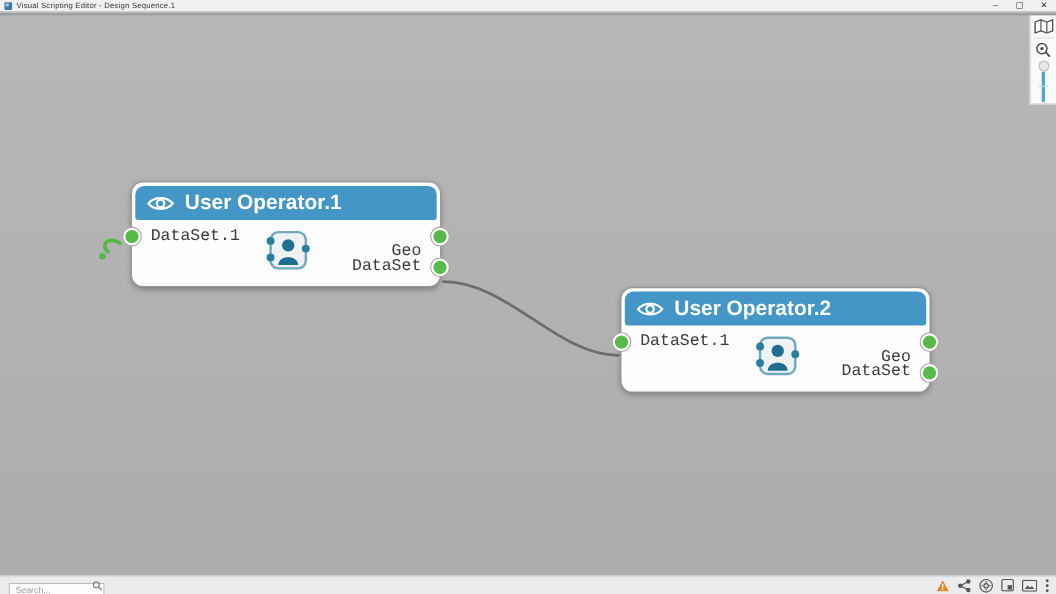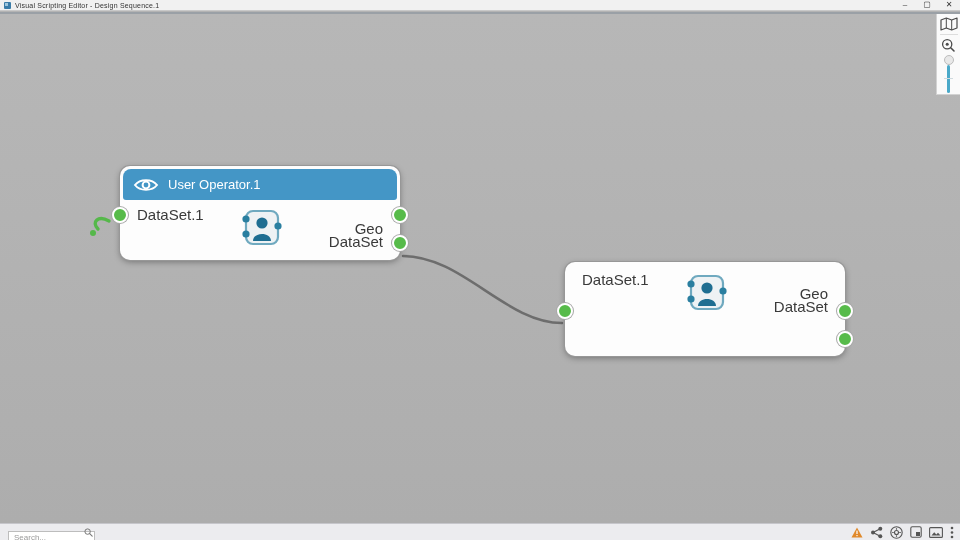--- a/index.html
+++ b/index.html
@@ -31,23 +31,23 @@
   #wire-layer { position:absolute; left:0; top:0; width:960px; height:540px;
     pointer-events:none; }
 
   
   .node { position:absolute; width:280px; height:94px; background:#fdfdfd;
     border-radius:10px; padding:3px;
     box-shadow:0 0 0 1px #979797, 0 2px 6px rgba(0,0,0,.35); }
   .node-header { height:31px; background:#4496c6;
     border-radius:8px 8px 3px 3px; display:flex; align-items:center;
     padding:0 10px; gap:9px; }
-  .node-title { color:#fff; font-size:13px; font-weight:400;
+  .node-title { color:#fff; font-size:19px; font-weight:700;
     white-space:nowrap; }
-  .node-body { position:relative; height:57px; }
+  .node-body { position:relative; height:57px;font-family:Liberation Mono, monospace; }
   .lbl { position:absolute; font-size:15px; color:#3a3a3a; }
   .lbl-in    { left:14px;  top:6px; }
   .lbl-geo   { right:14px; top:20px; }
   .lbl-ds    { right:14px; top:33px;margin-left:12px; }
   .op-icon-wrap { position:absolute; left:117px; top:7px; }
 
   .port { position:absolute; width:16px; height:16px; border-radius:50%;
     background:#57bb4a; border:2px solid #fff;
     box-shadow:0 0 0 1px #a8a8a8; }
   .port-in   { left:-8px;  top:41px; }
@@ -133,20 +133,27 @@
             <path d="M13 34 C13 24.5 31 24.5 31 34 Z" fill="#1f6e91"></path>
           </svg>
         </span>
       </div>
       <span class="port port-in"></span>
       <span class="port port-out1"></span>
       <span class="port port-out2"></span>
     </div>
 
     <div class="node" style="left:565px; top:249px;">
+      <div class="node-header">
+        <svg width="26" height="18" viewBox="0 0 26 18">
+          <path d="M2 9 C7 2.6 19 2.6 24 9 C19 15.4 7 15.4 2 9 Z" fill="none" stroke="#ffffff" stroke-width="2"></path>
+          <circle cx="13" cy="9" r="3.4" fill="none" stroke="#ffffff" stroke-width="2"></circle>
+        </svg>
+        <span class="node-title">User Operator.2</span>
+      </div>
       <div class="node-body">
         <span class="lbl lbl-in">DataSet.1</span>
         <span class="lbl lbl-geo">Geo</span>
         <span class="lbl lbl-ds">DataSet</span>
         <span class="op-icon-wrap">
           <svg width="42" height="42" viewBox="0 0 42 42">
             <rect x="6" y="4" width="32" height="33" rx="7" fill="#eef2f4" stroke="#6fa9bf" stroke-width="2.2"></rect>
             <circle cx="6" cy="12" r="3.6" fill="#2a7fa0"></circle>
             <circle cx="6" cy="27" r="3.6" fill="#2a7fa0"></circle>
             <circle cx="38" cy="19" r="3.6" fill="#2a7fa0"></circle>

